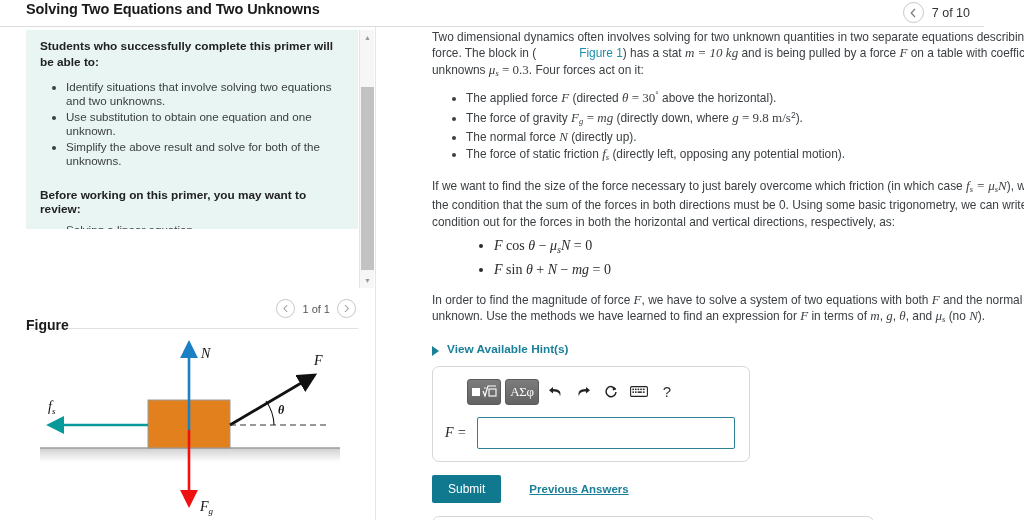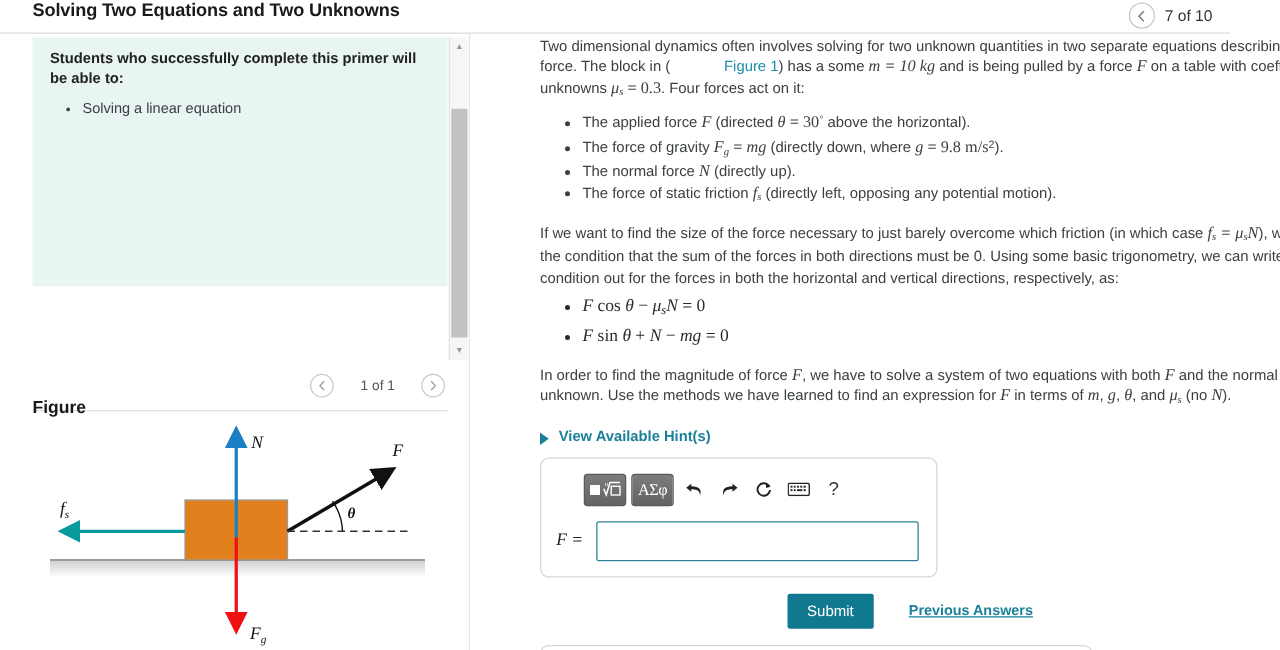--- a/index.html
+++ b/index.html
@@ -91,21 +91,21 @@
     position: absolute; left: 26px; top: 272px;
     width: 332px; height: 30px;
     border-bottom: 1px solid #e0e0e0;
   }
   .figure-title {
     position: absolute; left: 0; top: 18px;
     font-size: 14px; font-weight: bold; color: #1a1a1a;
   }
   .figure-pager {
     position: absolute; right: 2px; top: 0;
-    display: flex; align-items: center; gap: 21px;
+    display: flex; align-items: center; gap: 7px;
   }
   .figure-pager .pager-label { font-size: 11px; color: #555; }
 
   .figure-canvas {
     position: absolute; left: 26px; top: 308px;
     width: 340px; height: 185px;
   }
 
   
   .right-pane {
@@ -125,21 +125,21 @@
   .big { font-size: 13px; }
   .sub { font-size: 0.72em; vertical-align: -0.25em; font-style: italic; }
   .sup { font-size: 0.72em; vertical-align: 0.45em; font-style: normal; }
   .figlink { color: #1a8fa8; margin-left: 43px; }
 
   .blist { margin: 6px 0 0 0; padding: 0 0 0 34px; }
   .blist li { font-size: 11.9px; line-height: 16.6px; color: #3c4043; }
   .eqlist { margin: 6px 0 0 0; padding: 0 0 0 34px; }
   .eqlist li {
     font-family: "Liberation Serif", serif;
-    font-size: 14px; line-height: 20px; color: #2b2b2b;
+    font-size: 14px; line-height: 20px; color: #2b2b2b; margin-left: 28px;
   }
 
   .hint-row {
     margin: 14px 0 0 0; padding-left: 56px;
     display: flex; align-items: flex-end; gap: 8px;
   }
   .hint-tri {
     width: 0; height: 0;
     border-left: 7px solid #1a7f99;
     border-top: 5px solid transparent;
@@ -182,21 +182,21 @@
     font-size: 14px; color: #222;
   }
   .ansinput {
     width: 258px; height: 32px;
     border: 1px solid #2d8095; border-radius: 2px;
     background: #fff;
   }
 
   .submit-row {
     margin: 13px 0 0 56px;
-    display: flex; align-items: center; gap: 28px; justify-content: center;
+    display: flex; align-items: center; gap: 28px;
   }
   .submit-btn {
     background: #10798f; color: #fff;
     border: none; border-radius: 2px;
     font-size: 12px; font-family: "Liberation Sans", sans-serif;
     padding: 7px 16px;
   }
   .prev-link {
     font-size: 11.5px; font-weight: bold; color: #1a7f99;
     text-decoration: underline;
@@ -225,20 +225,26 @@
   </div>
 </div>
 
 <div class="vdivider"></div>
 
 <div class="left-pane">
 
   <div class="objectives-box">
     <div class="objectives-inner">
       <div class="obj-head">Students who successfully complete this primer will be able to:</div>
+      <ul class="obj-list">
+        <li>Identify situations that involve solving two equations and two unknowns.</li>
+        <li>Use substitution to obtain one equation and one unknown.</li>
+        <li>Simplify the above result and solve for both of the unknowns.</li>
+      </ul>
+      <div class="review-head">Before working on this primer, you may want to review:</div>
       <ul class="review-list">
         <li>Solving a linear equation</li>
       </ul>
     </div>
   </div>
 
   <div class="lscroll">
     <div class="arrow up">▲</div>
     <div class="thumb"></div>
     <div class="arrow down">▼</div>
@@ -303,21 +309,21 @@
     <text x="252" y="79" font-family="Liberation Serif, serif" font-style="italic" font-weight="bold" font-size="12" fill="#111">θ</text>
   </svg>
 </div>
 
 <div class="right-pane">
   <div class="rtext">
 
     <div class="para clip p-top">Two dimensional dynamics often involves solving for two unknown quantities in two separate equations describing the t</div>
 
     <div class="para clip">
-      <span>force. The block in (</span><a class="figlink">Figure 1</a><span>) has a some </span><span class="mathy big">m = 10 kg</span><span> and is being pulled by a force </span><span class="mathy big">F</span><span> on a table with coefficient of stat</span>
+      <span>force. The block in (</span><a class="figlink">Figure 1</a><span>) has a stat </span><span class="mathy big">m = 10 kg</span><span> and is being pulled by a force </span><span class="mathy big">F</span><span> on a table with coefficient of stat</span>
     </div>
 
     <div class="para clip">
       <span>unknowns </span><span class="mathy big">μ</span><span class="mathy sub">s</span><span class="mathy-up big"> = 0.3</span><span>. Four forces act on it:</span>
     </div>
 
     <ul class="blist">
       <li>The applied force <span class="mathy big">F</span> (directed <span class="mathy big">θ</span> <span class="mathy-up big">= 30</span><span class="sup">°</span> above the horizontal).</li>
       <li>The force of gravity <span class="mathy big">F</span><span class="mathy sub">g</span> <span class="mathy-up big">=</span> <span class="mathy big">mg</span> (directly down, where <span class="mathy big">g</span> <span class="mathy-up big">= 9.8</span> <span class="mathy-up big">m/s</span><span class="sup">2</span>).</li>
       <li>The normal force <span class="mathy big">N</span> (directly up).</li>

